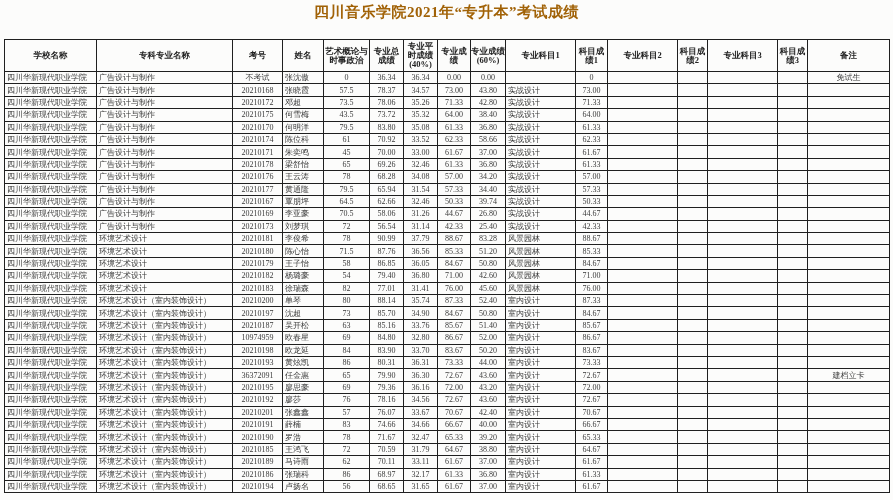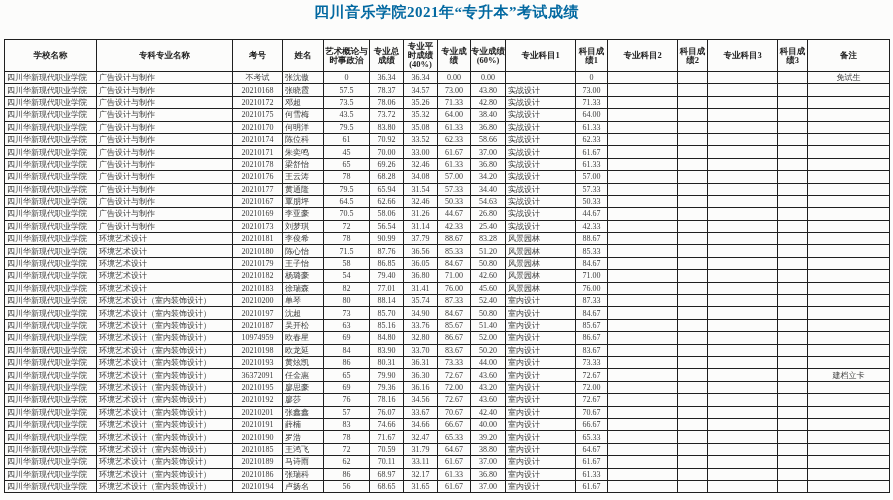--- a/index.html
+++ b/index.html
@@ -16,21 +16,21 @@
     height: 500px;
     position: relative;
   }
   .title-block {
     padding-top: 4px;
     text-align: center;
   }
   .title-line {
     font-size: 15px;
     font-weight: bold;
-    color: #0369a1;
+    color: #a16207;
     line-height: 17px;
     letter-spacing: 0.5px;
   }
   table.score-table {
     border-collapse: collapse;
     table-layout: fixed;
     width: 886px;
     margin-left: 4px;
     margin-top: 18px;
   }
@@ -293,21 +293,21 @@
         </tr>
         <tr>
           <td class="left">四川华新现代职业学院</td>
           <td class="left">广告设计与制作</td>
           <td>20210167</td>
           <td class="left">覃朋坪</td>
           <td>64.5</td>
           <td>62.66</td>
           <td>32.46</td>
           <td>50.33</td>
-          <td>54.63</td>
+          <td>39.74</td>
           <td class="left">实战设计</td>
           <td>50.33</td>
           <td></td>
           <td></td>
           <td></td>
           <td></td>
           <td></td>
         </tr>
         <tr>
           <td class="left">四川华新现代职业学院</td>

